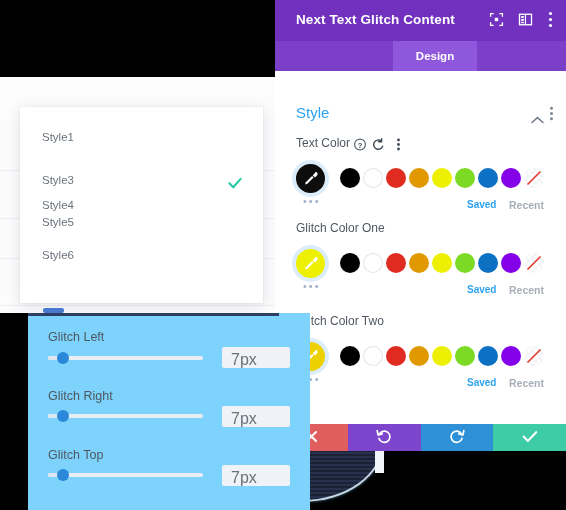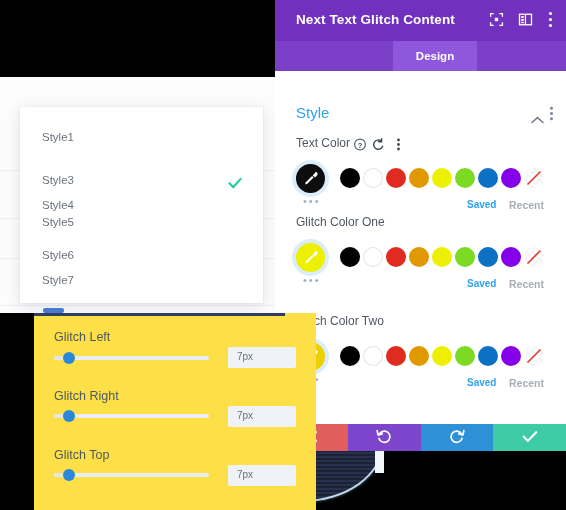--- a/index.html
+++ b/index.html
@@ -22,28 +22,28 @@
   #blue-nub{position:absolute;left:43px;top:308px;width:21px;height:5px;background:#4a7ad0;border-radius:2px;z-index:5;}
 
   
   #dropdown{left:20px;top:107px;width:243px;height:196px;background:#fff;z-index:4;
             box-shadow:0 3px 14px rgba(40,50,70,.13),0 0 0 1px rgba(40,50,70,.03);}
   .opt{position:absolute;left:0;width:243px;height:25px;line-height:25px;font-size:11.5px;color:#6b727b;}
   .opt .lbl{position:absolute;left:22px;}
   .opt .chk{position:absolute;right:21px;top:6px;width:14px;height:13px;}
 
   
-  #lower-panel{left:34px;top:313px;width:282px;height:197px;background:#fde047;z-index:5;}
+  #lower-panel{left:28px;top:313px;width:282px;height:197px;background:#7dd3fc;z-index:5;}
   #navy-bar{position:absolute;left:0;top:0;width:251px;height:3px;background:#2f3f63;}
   .sl-label{position:absolute;left:20px;font-size:12.5px;color:#4f5862;}
   .sl-track{position:absolute;left:20px;width:155px;height:4px;border-radius:2px;background:#e9eef4;}
   .sl-fill{position:absolute;left:0;top:0;height:4px;border-radius:2px;background:#dfe6ee;}
   .sl-handle{position:absolute;width:12px;height:12px;border-radius:50%;background:#2b87d8;}
   .sl-box{position:absolute;left:194px;width:68px;height:21px;background:#eff2f6;border-radius:2px;}
-  .sl-box span{position:absolute;left:9px;top:4px;font-size:10px;color:#6a727b;}
+  .sl-box span{position:absolute;left:9px;top:4px;font-size:16px;color:#6a727b;}
 
   
   #divi{left:275px;top:0;width:291px;height:510px;background:#fff;z-index:1;overflow:hidden;}
   #hdr{position:absolute;left:0;top:0;width:291px;height:41px;background:#7131be;}
   #hdr .title{position:absolute;left:21px;top:12px;font-size:13.5px;font-weight:bold;color:#fff;letter-spacing:.1px;}
   #hdr .ic{position:absolute;top:12px;}
   #tabs{position:absolute;left:0;top:41px;width:291px;height:30px;background:#7c3fc8;}
   .tab{position:absolute;top:0;height:30px;line-height:30px;text-align:center;font-size:11.5px;font-weight:bold;color:#fff;}
   .tab.active{background:#8f57dc;}
 
@@ -165,21 +165,21 @@
     <div class="sw" style="left:249px;background:repeating-conic-gradient(#f3f3f3 0% 25%,#ffffff 0% 50%) 50%/7px 7px;">
       <svg width="20" height="20" viewBox="0 0 20 20" style="display:block">
           <path d="M3.5 16.5L16.5 3.5" stroke="#e23a2e" stroke-width="1.6"></path>
         </svg>
     </div>
     <div class="dots3">•••</div>
     <div class="saved">Saved</div>
     <div class="recent">Recent</div>
   </div>
 
-  <div class="grp" style="top:215px;text-align:right;">
+  <div class="grp" style="top:221px;text-align:right;">
     <div class="glabel">Glitch Color One</div>
     <div class="big" style="background:#edf000;">
       <span class="dropper">
         <svg width="17" height="17" viewBox="0 0 17 17">
             <path d="M13.6 2.1a1.9 1.9 0 0 1 1.6 3.1l-2.2 2.4-2.3-2.3 2.3-2.4a1.8 1.8 0 0 1 .6-.8z" fill="#fff"></path>
             <path d="M10.1 6.0l1.5 1.5-6.2 6.2-2.2.7.6-2.2z" fill="#fff"></path>
           </svg>
       </span>
     </div>
     <div class="sw" style="left:65px;background:#000000;"></div>
@@ -292,23 +292,20 @@
   </div>
   <div class="opt" style="top:86px;">
     <span class="lbl">Style4</span>
   </div>
   <div class="opt" style="top:103px;">
     <span class="lbl">Style5</span>
   </div>
   <div class="opt" style="top:136px;">
     <span class="lbl">Style6</span>
   </div>
-  <div class="opt" style="top:161px;">
-    <span class="lbl">Style7</span>
-  </div>
 </div>
 
 <div class="abs" id="black-left"></div>
 
 <div class="abs" id="lower-panel">
   <div id="navy-bar"></div>
 
   <div class="sl-label" style="top:17px;">Glitch Left</div>
   <div class="sl-track" style="top:43px;">
     <div class="sl-fill" style="width:14px;"></div>

